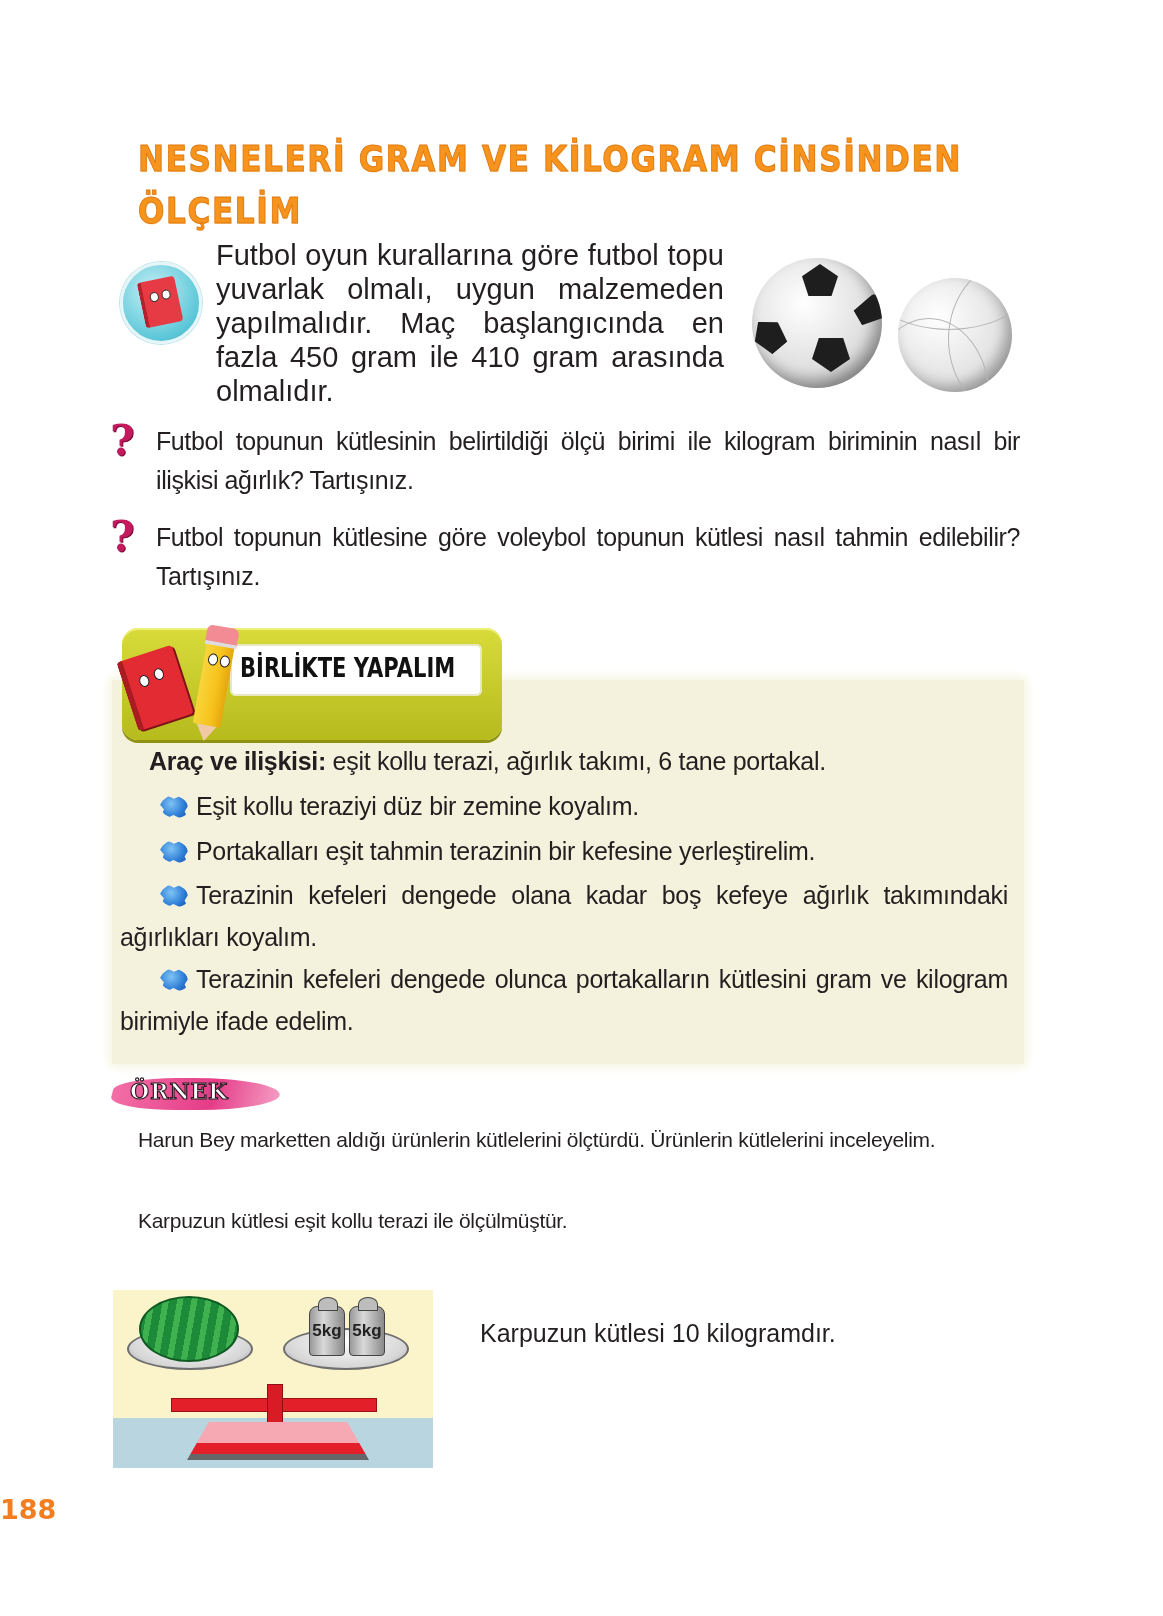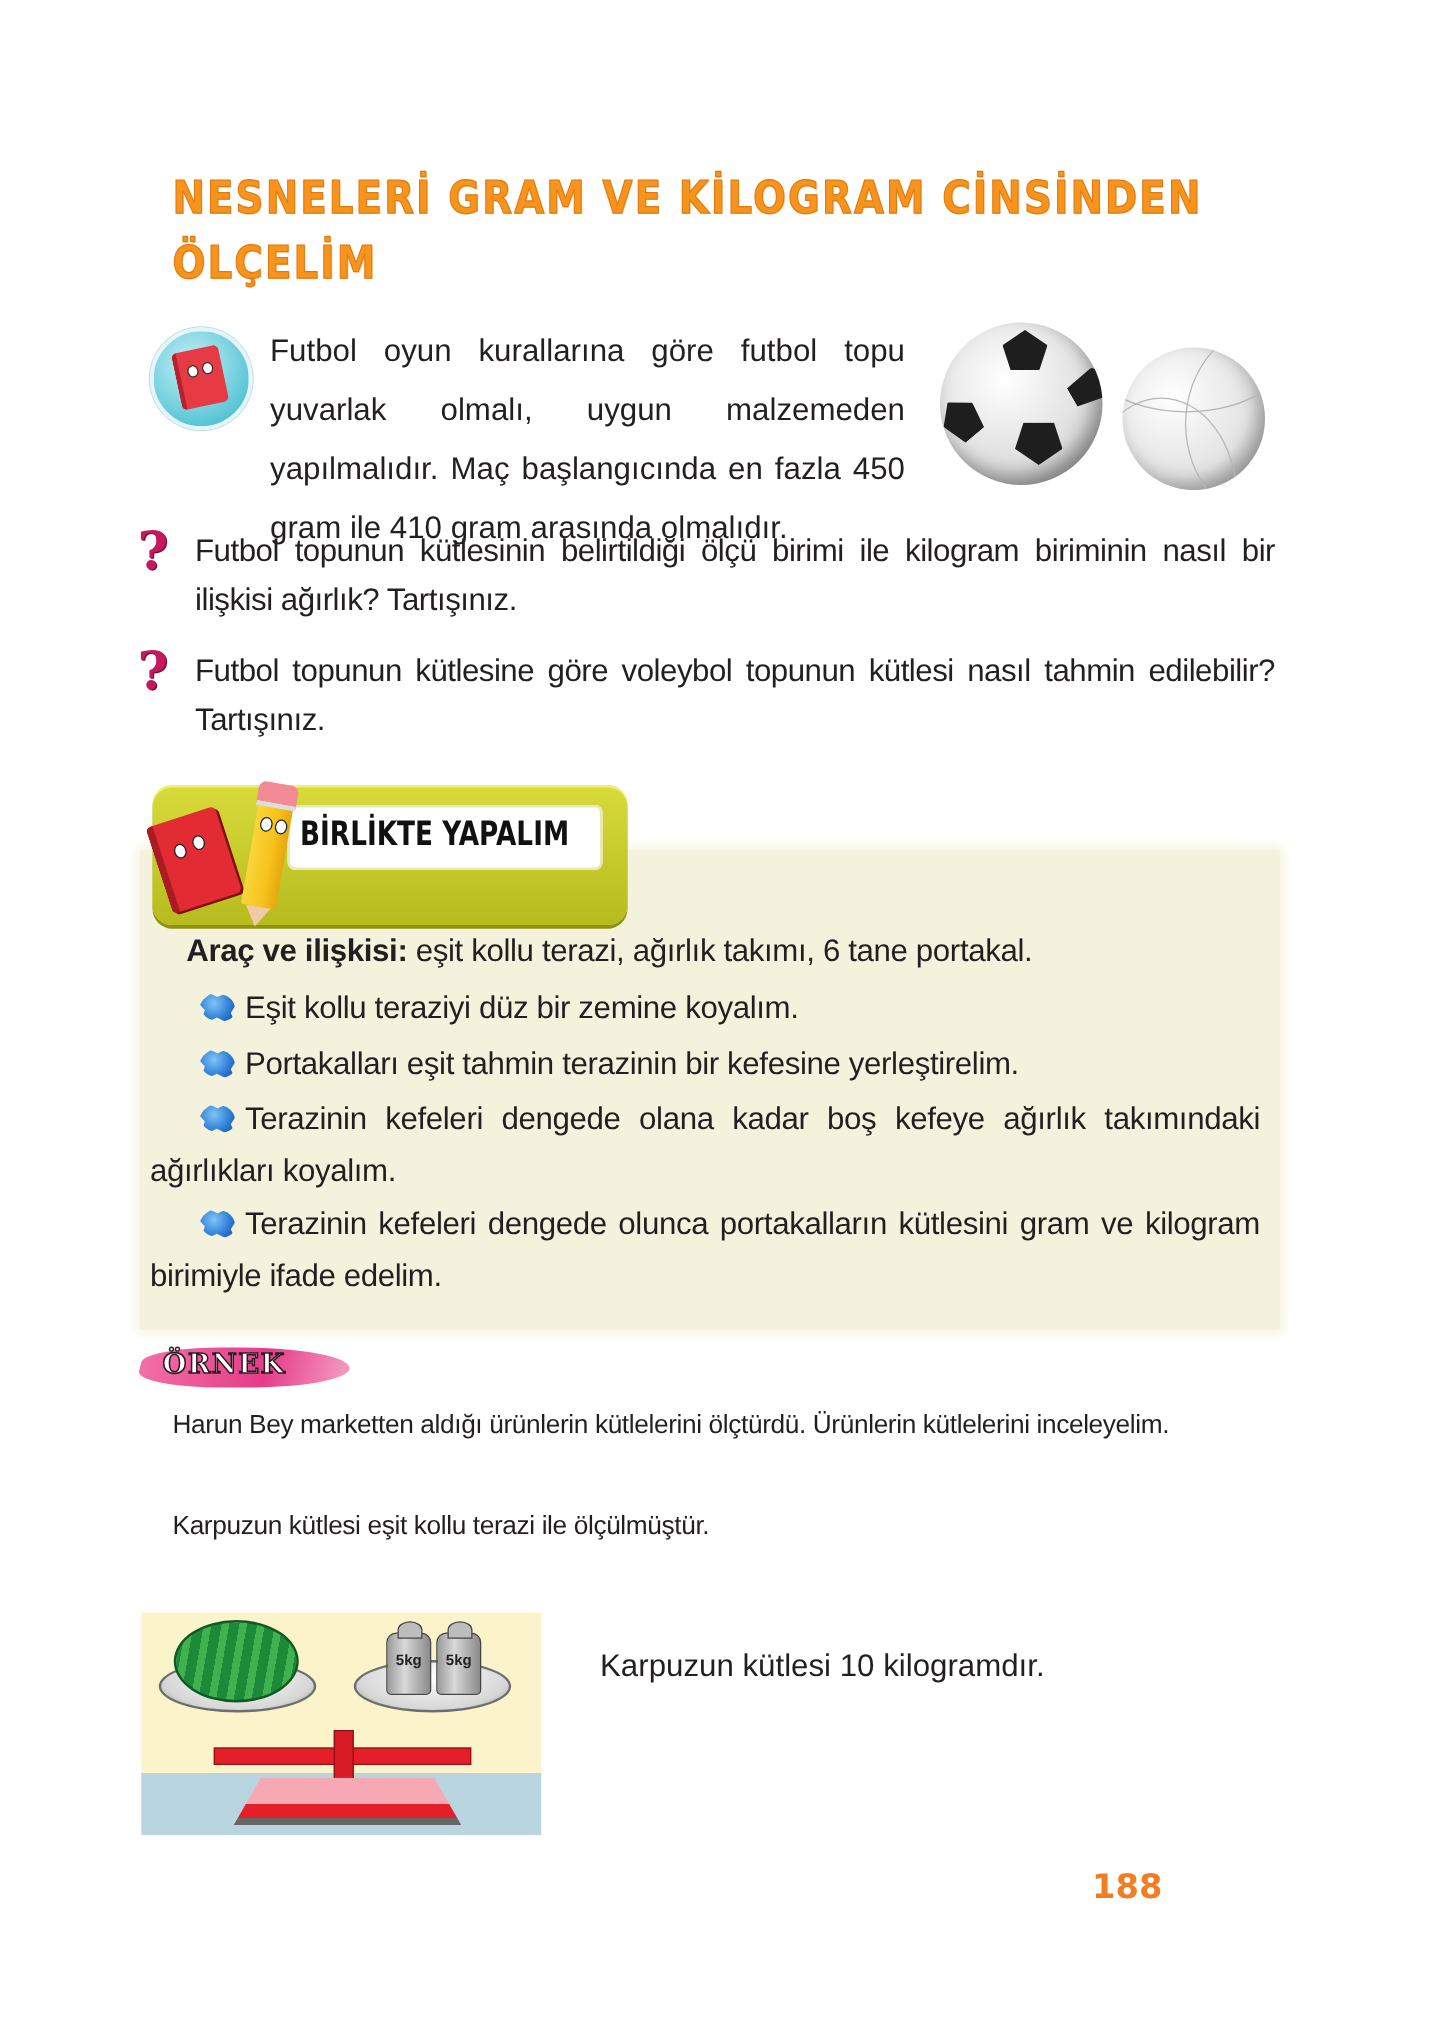--- a/index.html
+++ b/index.html
@@ -42,22 +42,22 @@
       position: absolute; left: 18px; top: 14px; width: 34px; height: 46px;
       background: #e63a45; border-radius: 4px; transform: rotate(-12deg);
       border-left: 4px solid #b5222d;
     }
     .avatar-eye {
       position: absolute; width: 7px; height: 8px; background: #fff; border-radius: 50%;
       border: 1px solid #333;
     }
 
     .intro-text {
-      position: absolute; left: 216px; top: 258px; width: 508px;
-      font-size: 25px; line-height: 47px; text-align: justify;
+      position: absolute; left: 216px; top: 238px; width: 508px;
+      font-size: 29px; line-height: 34px; text-align: justify;
       text-align-last: left;
     }
 
     
     .soccer-ball {
       position: absolute; left: 752px; top: 258px; width: 130px; height: 130px;
       border-radius: 50%;
       background: radial-gradient(circle at 40% 35%, #ffffff, #d8d8d8 70%, #9a9a9a);
       box-shadow: inset -6px -8px 14px rgba(0,0,0,0.35);
       overflow: hidden;
@@ -209,40 +209,40 @@
       position: absolute; width: 34px; height: 48px; border-radius: 8px 8px 4px 4px;
       background: linear-gradient(90deg, #9a9a9a, #d9d9d9 40%, #8a8a8a);
       border: 1px solid #444;
     }
     .weight::before {
       content: ""; position: absolute; left: 8px; top: -10px; width: 18px; height: 12px;
       border-radius: 50% 50% 0 0; background: #bdbdbd; border: 1px solid #444;
     }
     .weight span {
       position: absolute; left: 0; width: 34px; top: 14px; text-align: center;
-      font-size: 12px; font-weight: bold; color: #222;
+      font-size: 17px; font-weight: bold; color: #222;
     }
     .beam {
       position: absolute; left: 58px; top: 108px; width: 204px; height: 12px;
       background: #e3202a; border: 1px solid #9a0f15;
     }
     .post { position: absolute; left: 154px; top: 94px; width: 14px; height: 66px; background: #d81b25; border: 1px solid #8d0e14; }
     .base {
       position: absolute; left: 74px; top: 132px; width: 182px; height: 38px;
       background: linear-gradient(#f6a8b3 0, #f6a8b3 55%, #e3202a 55%, #e3202a 85%, #666 85%);
       clip-path: polygon(12% 0, 88% 0, 100% 100%, 0 100%);
     }
 
     .scale-caption {
       position: absolute; left: 480px; top: 1316px;
       font-size: 25px; line-height: 34px;
     }
 
     .page-number {
-      position: absolute; left: 0; width: 930px; top: 1494px; text-align: right;
+      position: absolute; left: 0; width: 930px; top: 1494px; text-align: left;
       font-family: "DejaVu Sans", sans-serif; font-weight: bold; font-size: 27px;
       color: #f37d21;
     }
   </style>
 </head>
 <body>
 
 <div class="title-line title-1">NESNELERİ GRAM VE KİLOGRAM CİNSİNDEN</div>
 <div class="title-line title-2">ÖLÇELİM</div>
 

